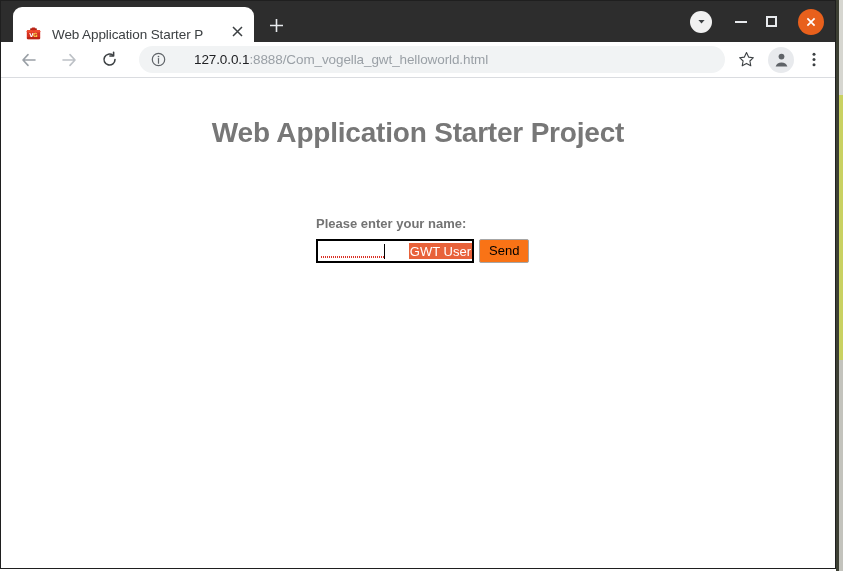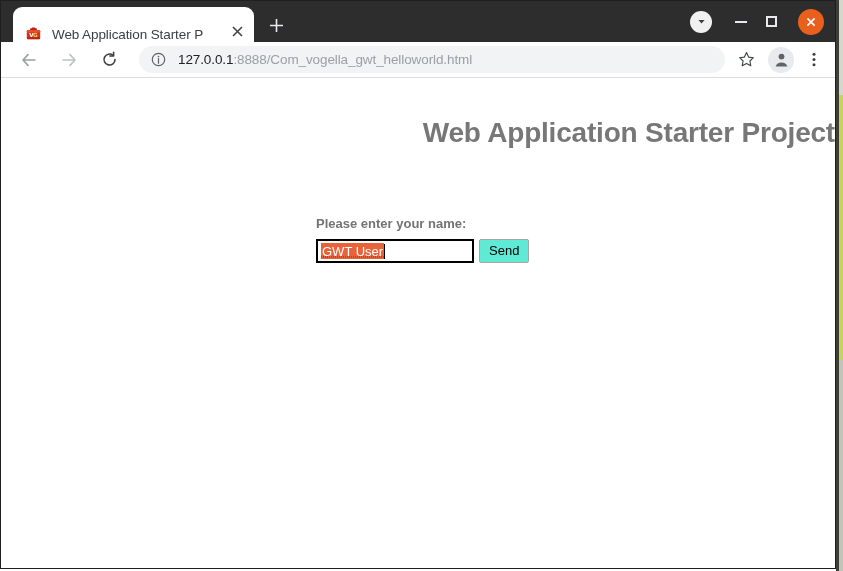--- a/index.html
+++ b/index.html
@@ -217,20 +217,21 @@
     height: 27px;
     margin-left: 10px;
     margin-right: 6px;
     background: #f1f3f4;
     border-radius: 14px;
     display: flex;
     align-items: center;
     padding: 12px 10px;
     box-sizing: border-box;
     min-width: 0;
+    gap: 16px;
   }
   #page-info-icon {
     width: 18px;
     height: 18px;
     flex: 0 0 auto;
     color: #5f6368;
     display: flex;
     align-items: center;
     justify-content: center;
   }
@@ -277,21 +278,21 @@
   
   #page-viewport {
     flex: 1 1 auto;
     background: #ffffff;
     overflow: hidden;
     position: relative;
   }
   #page-title {
     margin: 0;
     padding-top: 39px;
-    text-align: right;
+    text-align: center;
     font-size: 28px;
     font-weight: bold;
     color: #777777;
     letter-spacing: -0.2px;
   }
   #form-block {
     position: absolute;
     left: 315px;
     top: 138px;
   }
@@ -308,20 +309,21 @@
   #name-input-field {
     width: 158px;
     height: 24px;
     border: 2px solid #000000;
     box-sizing: border-box;
     background: #ffffff;
     display: flex;
     align-items: center;
     padding-left: 3px;
     position: relative;
+    justify-content: flex-end;
   }
   #name-input-value {
     font-size: 13px;
     color: #ffffff;
     background: #e8623a;
     padding: 1px 1px 0 1px;
     line-height: 15px;
     position: relative;
   }
   #spellcheck-underline {
@@ -344,21 +346,21 @@
     height: 15px;
     background: #000000;
   }
   #send-button {
     margin-left: 5px;
     height: 24px;
     padding: 0 9px;
     font-size: 13px;
     font-family: "Liberation Sans", sans-serif;
     color: #000000;
-    background: #5eead4;
+    background: #f97316;
     border: 1px solid #a6a6a6;
     border-radius: 2px;
     box-sizing: border-box;
     line-height: 22px;
   }
 </style>
 </head>
 <body>
 
 <div id="desktop-background">

